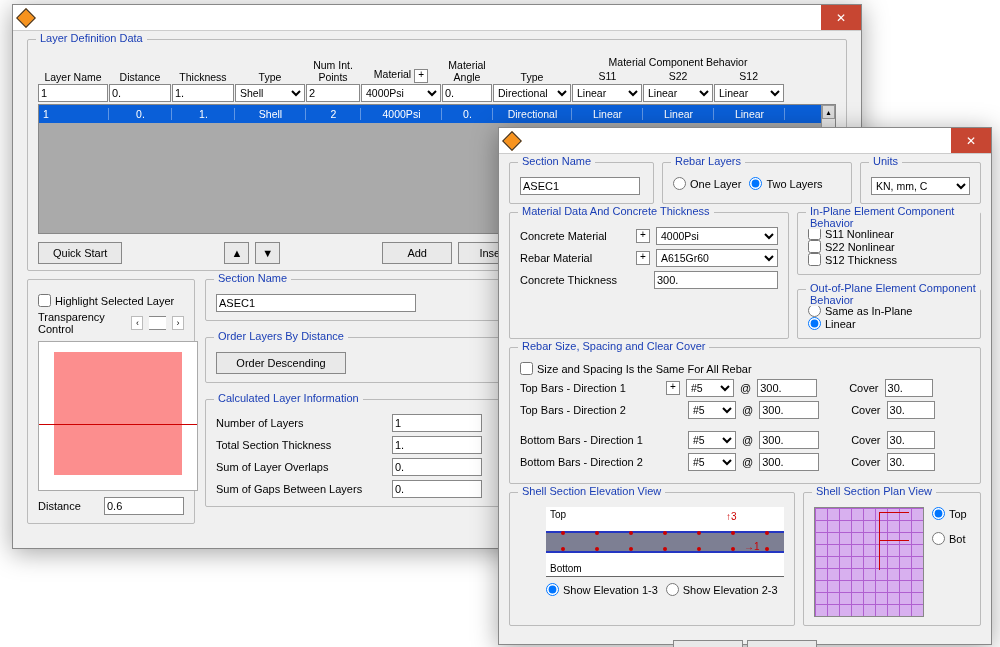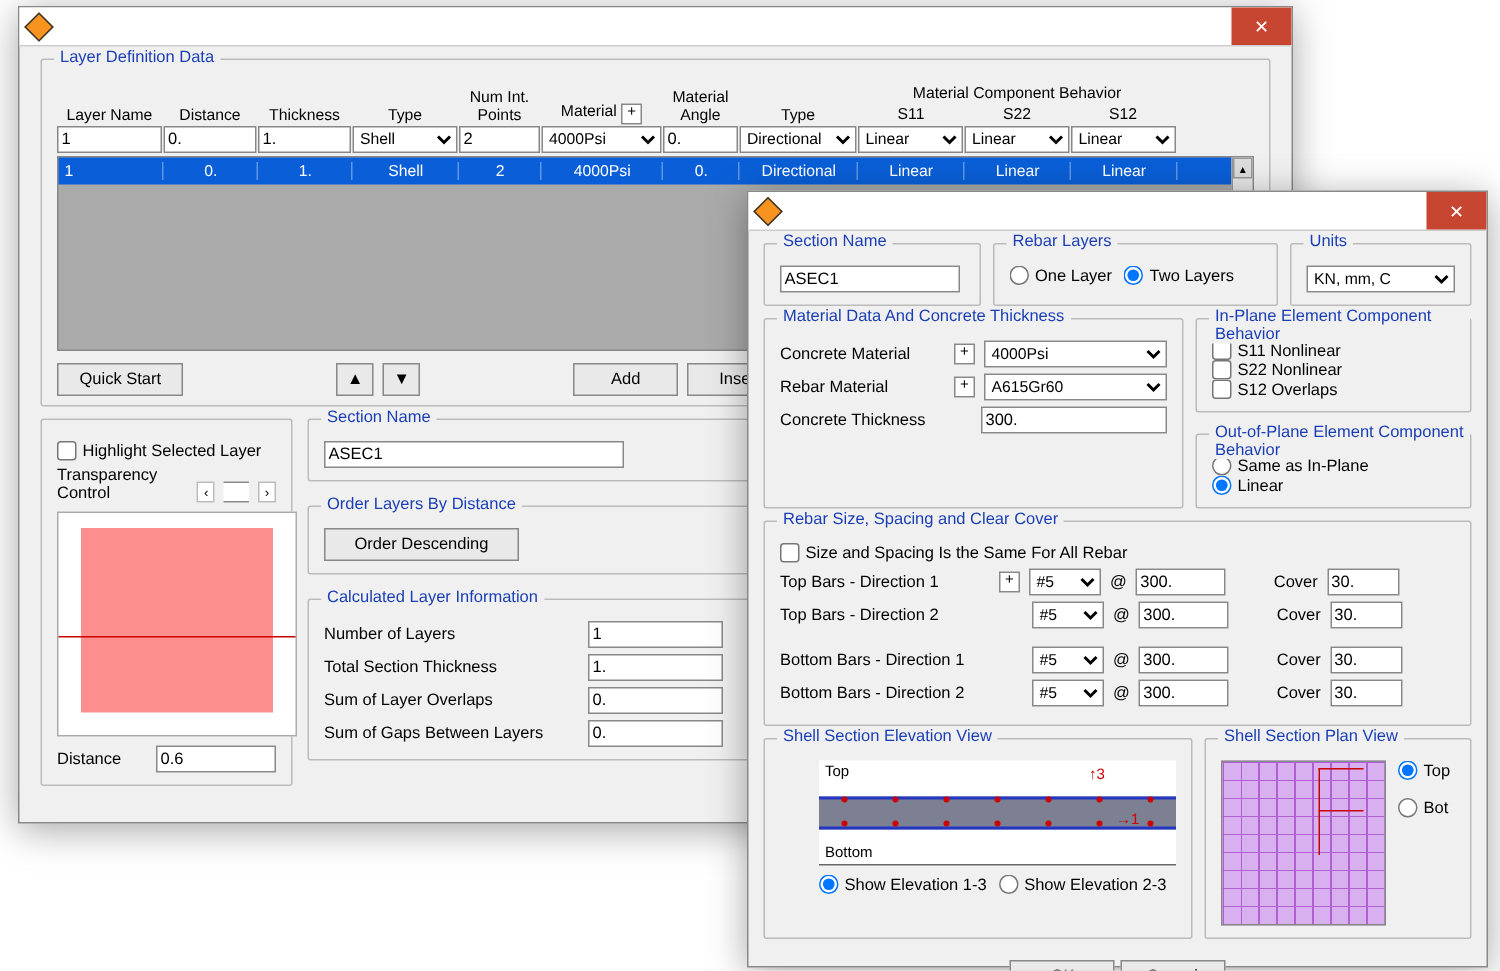--- a/index.html
+++ b/index.html
@@ -148,21 +148,21 @@
         <button class="btn" style="width:70px;">Insert</button>
       </div>
     </div>
 
     <div style="display:flex; gap:10px;">
       <div class="group" style="width:168px;">
         <div class="check">
             <input type="checkbox" style="">
             <span class="lbl">Highlight Selected Layer</span>
           </div>
-        <div class="row" style="margin-top:4px;align-items:flex-end;">
+        <div class="row" style="margin-top:4px;">
           <span class="lbl">Transparency Control</span>
           <span class="slider-arrows">‹</span>
           <span style="width:20px;border-top:1px solid #888;border-bottom:1px solid #888;height:14px;background:#fff;"></span>
           <span class="slider-arrows">›</span>
         </div>
         <div class="preview">
           <div class="pink"></div>
             <div class="redline"></div>
         </div>
         <div class="row" style="margin-top:6px;">
@@ -261,21 +261,21 @@
           <label class="check">
               <input type="checkbox" style="">
               <span>S11 Nonlinear</span>
             </label>
           <label class="check">
               <input type="checkbox" style="">
               <span>S22 Nonlinear</span>
             </label>
           <label class="check">
               <input type="checkbox" style="">
-              <span>S12 Overlaps</span>
+              <span>S12 Thickness</span>
             </label>
         </div>
         <div class="group">
           <div class="group-title">Out-of-Plane Element Component Behavior</div>
           <label class="radio">
               <input type="radio" name="op" style="">
               <span>Same as In-Plane</span>
             </label>
           <label class="radio">
               <input type="radio" name="op" checked="" style="">

